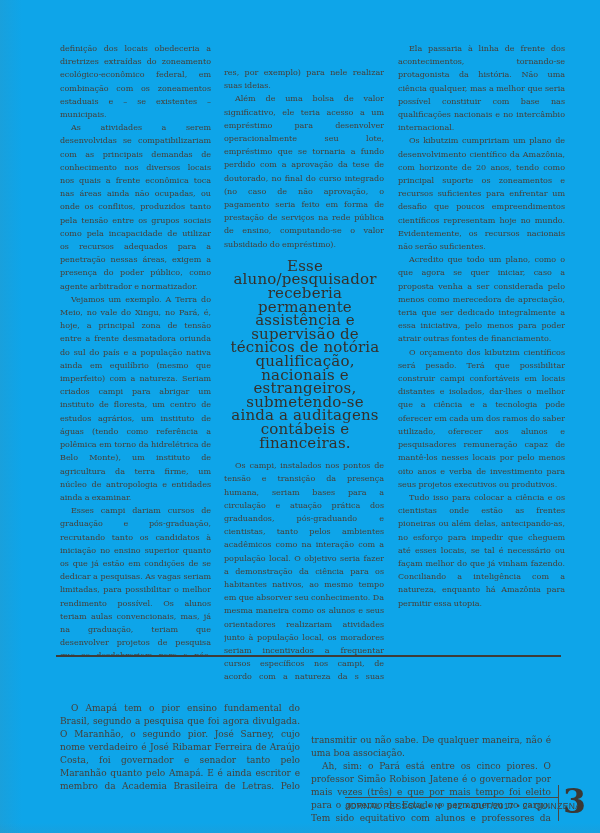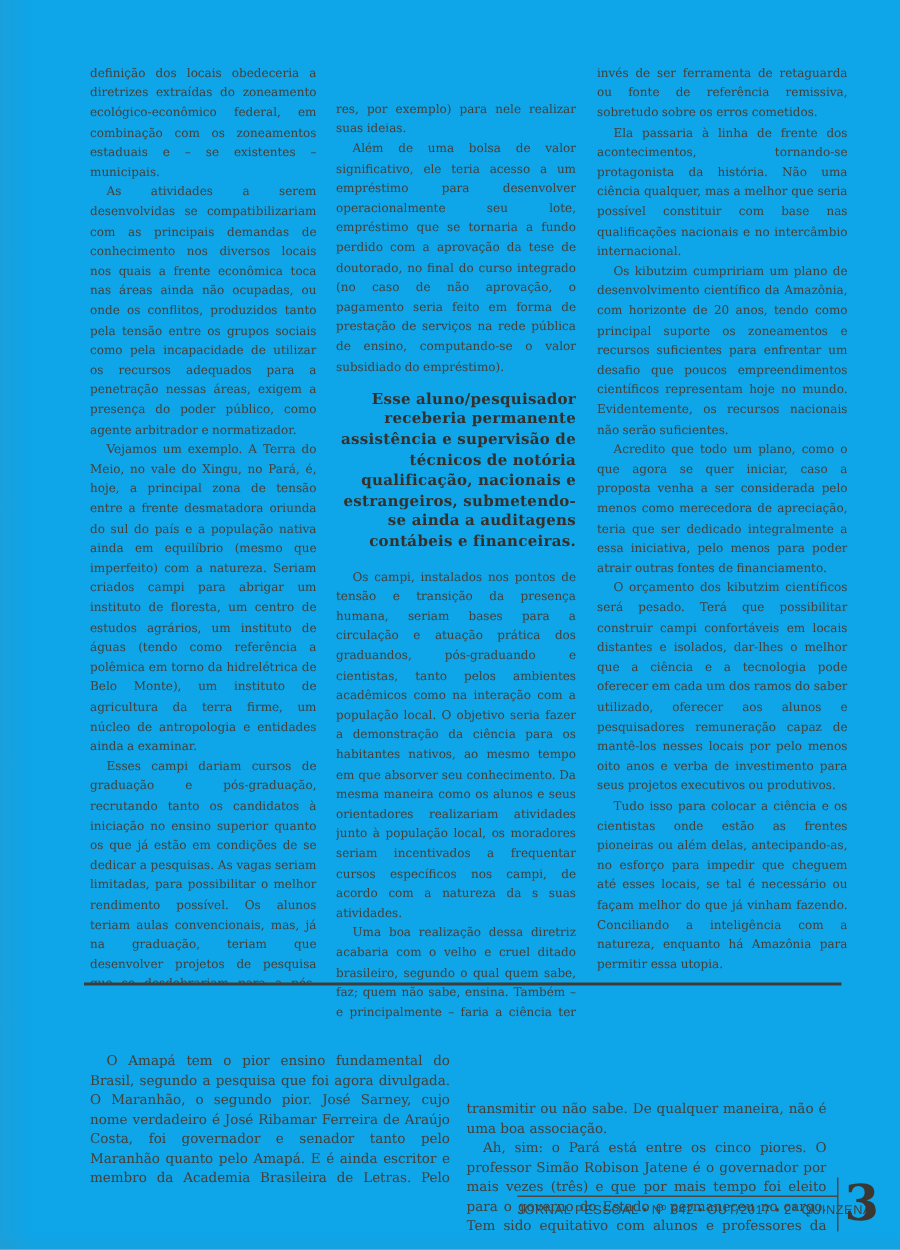--- a/index.html
+++ b/index.html
@@ -30,23 +30,23 @@
     font-size:8px;line-height:13.2px;
     hyphens:auto;-webkit-hyphens:auto;
     word-spacing:-0.2px;
   }
   .col1{left:60px;width:151px;}
   .col2{left:224px;width:160px;margin-top:24px;}
   .col3{left:398px;width:167px;}
   .col p{margin:0;}
   p.ind{text-indent:11px;}
   .pullquote{
-    font-weight:bold;
-    font-size:10px;line-height:13.6px;
-    text-align:right;
+    font-weight:normal;
+    font-size:15px;line-height:13.6px;
+    text-align:center;
     color:#35302b;
     letter-spacing:0.2px;
     margin:9px 0 9px 2px;
   }
   .section-divider{
     position:absolute;left:56px;top:655px;width:505px;height:2px;
     background:#3f3c38;
   }
   .headline{
     position:absolute;left:60px;top:660px;width:500px;margin:0;
@@ -101,21 +101,20 @@
 
   <div class="col col2">
     <p>res, por exemplo) para nele realizar suas ideias.</p>
     <p class="ind">Além de uma bolsa de valor significativo, ele teria acesso a um empréstimo para desenvolver operacionalmente seu lote, empréstimo que se tornaria a fundo perdido com a aprovação da tese de doutorado, no final do curso integrado (no caso de não aprovação, o pagamento seria feito em forma de prestação de serviços na rede pública de ensino, computando-se o valor subsidiado do empréstimo).</p>
     <div class="pullquote">Esse aluno/pesquisador receberia permanente assistência e supervisão de técnicos de notória qualificação, nacionais e estrangeiros, submetendo-se ainda a auditagens contábeis e financeiras.</div>
     <p class="ind">Os campi, instalados nos pontos de tensão e transição da presença humana, seriam bases para a circulação e atuação prática dos graduandos, pós-graduando e cientistas, tanto pelos ambientes acadêmicos como na interação com a população local. O objetivo seria fazer a demonstração da ciência para os habitantes nativos, ao mesmo tempo em que absorver seu conhecimento. Da mesma maneira como os alunos e seus orientadores realizariam atividades junto à população local, os moradores seriam incentivados a frequentar cursos específicos nos campi, de acordo com a natureza da s suas atividades.</p>
     <p class="ind">Uma boa realização dessa diretriz acabaria com o velho e cruel ditado brasileiro, segundo o qual quem sabe, faz; quem não sabe, ensina. Também – e principalmente – faria a ciência ter participação direta e imediata no drama amazônico, ao</p>
   </div>
 
   <div class="col col3">
-    <p>invés de ser ferramenta de retaguarda ou fonte de referência remissiva, sobretudo sobre os erros cometidos.</p>
     <p class="ind">Ela passaria à linha de frente dos acontecimentos, tornando-se protagonista da história. Não uma ciência qualquer, mas a melhor que seria possível constituir com base nas qualificações nacionais e no intercâmbio internacional.</p>
     <p class="ind">Os kibutzim cumpririam um plano de desenvolvimento científico da Amazônia, com horizonte de 20 anos, tendo como principal suporte os zoneamentos e recursos suficientes para enfrentar um desafio que poucos empreendimentos científicos representam hoje no mundo. Evidentemente, os recursos nacionais não serão suficientes.</p>
     <p class="ind">Acredito que todo um plano, como o que agora se quer iniciar, caso a proposta venha a ser considerada pelo menos como merecedora de apreciação, teria que ser dedicado integralmente a essa iniciativa, pelo menos para poder atrair outras fontes de financiamento.</p>
     <p class="ind">O orçamento dos kibutzim científicos será pesado. Terá que possibilitar construir campi confortáveis em locais distantes e isolados, dar-lhes o melhor que a ciência e a tecnologia pode oferecer em cada um dos ramos do saber utilizado, oferecer aos alunos e pesquisadores remuneração capaz de mantê-los nesses locais por pelo menos oito anos e verba de investimento para seus projetos executivos ou produtivos.</p>
     <p class="ind">Tudo isso para colocar a ciência e os cientistas onde estão as frentes pioneiras ou além delas, antecipando-as, no esforço para impedir que cheguem até esses locais, se tal é necessário ou façam melhor do que já vinham fazendo. Conciliando a inteligência com a natureza, enquanto há Amazônia para permitir essa utopia.</p>
   </div>
 
   <div class="section-divider"></div>
 
 

